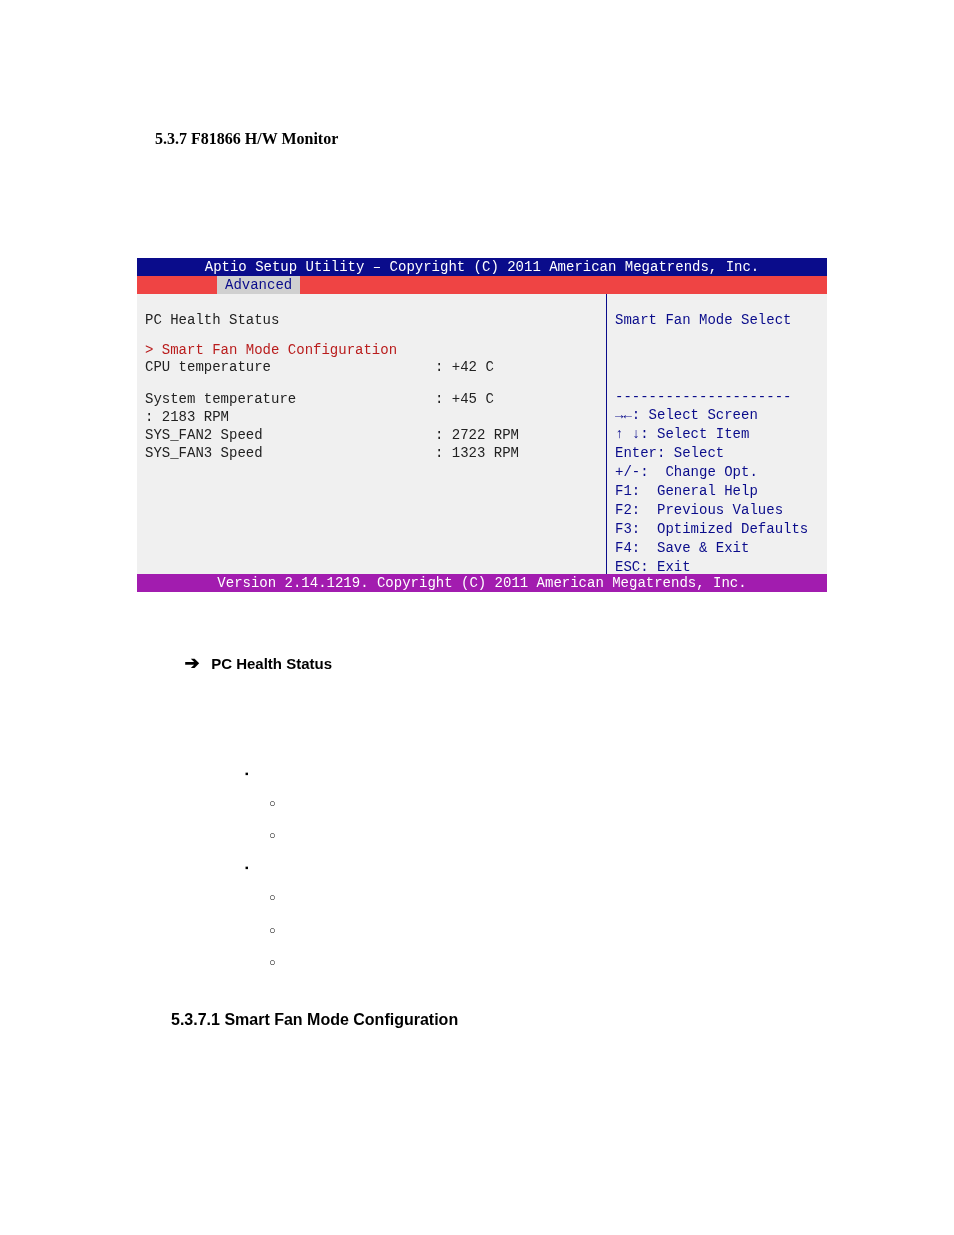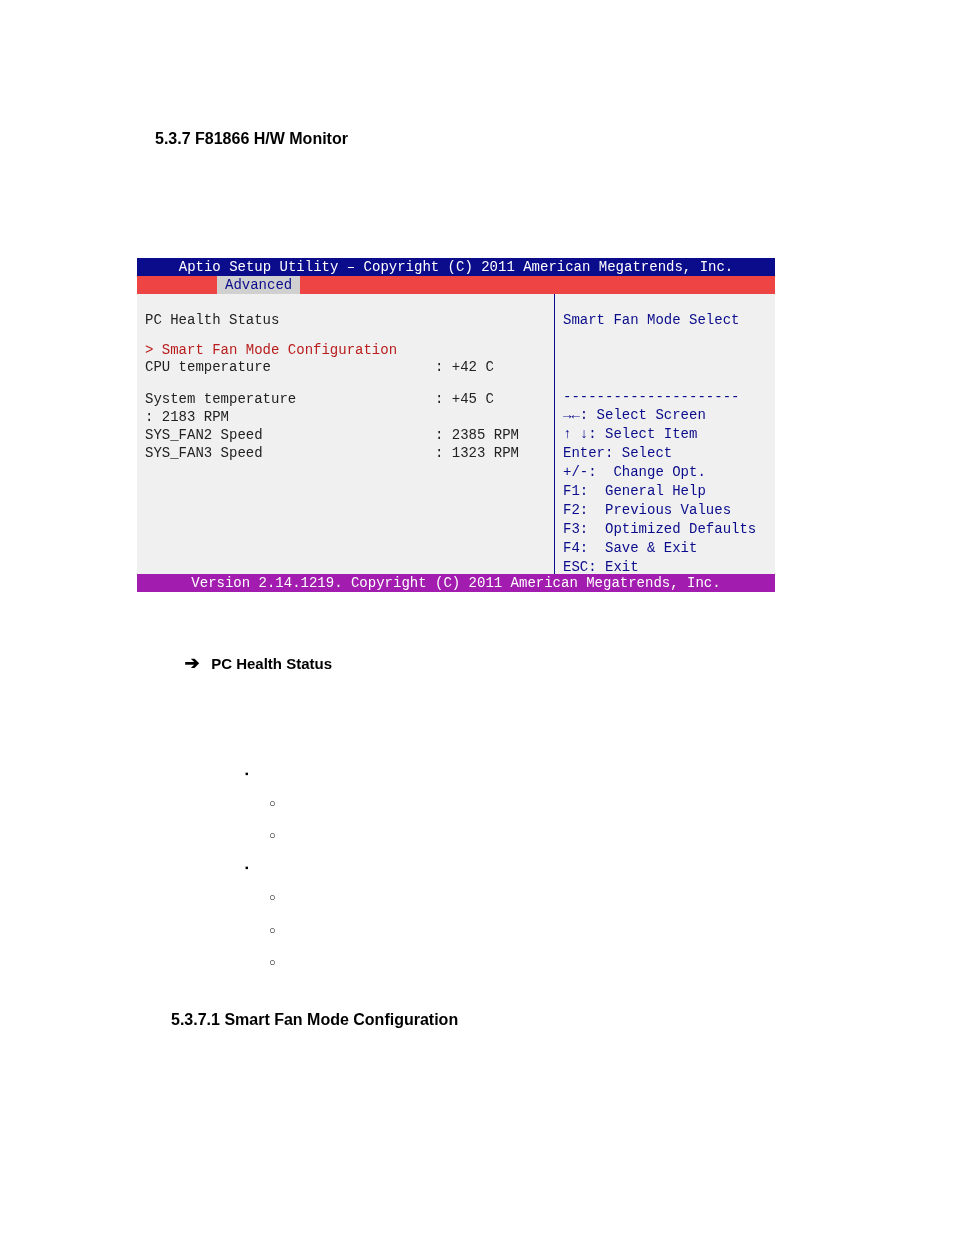--- a/index.html
+++ b/index.html
@@ -11,23 +11,24 @@
     width: 954px;
   }
   .page {
     padding: 130px 130px 60px 155px;
   }
   .section-title {
     font-weight: bold;
     font-size: 16px;
     margin: 0 0 110px 0;
     color: #000;
+    font-family: Liberation Serif, serif;
   }
   .bios-box {
-    width: 638px;
+    width: 690px;
     border: 0;
     font-family: "Courier New", Courier, monospace;
     font-size: 14px;
     margin-left: -18px;
     margin-bottom: 60px;
   }
   .bios-header {
     background: #0a0c8b;
     color: #fff;
     text-align: center;
@@ -169,21 +170,21 @@
         <div class="gap"></div>
         <div class="kv-row">
           <div class="kv-label">System temperature</div>
           <div class="kv-value">: +45 C</div>
         </div>
         <div class="kv-row">
           <div class="kv-value">: 2183 RPM</div>
         </div>
         <div class="kv-row">
           <div class="kv-label">SYS_FAN2 Speed</div>
-          <div class="kv-value">: 2385 RPM</div>
+          <div class="kv-value">: 2722 RPM</div>
         </div>
         <div class="kv-row">
           <div class="kv-label">SYS_FAN3 Speed</div>
           <div class="kv-value">: 1323 RPM</div>
         </div>
       </div>
       <div class="bios-right">
         <div class="help-title">Smart Fan Mode Select</div>
         <div class="help-divider">---------------------</div>
         <div class="help-line">→←: Select Screen</div>

